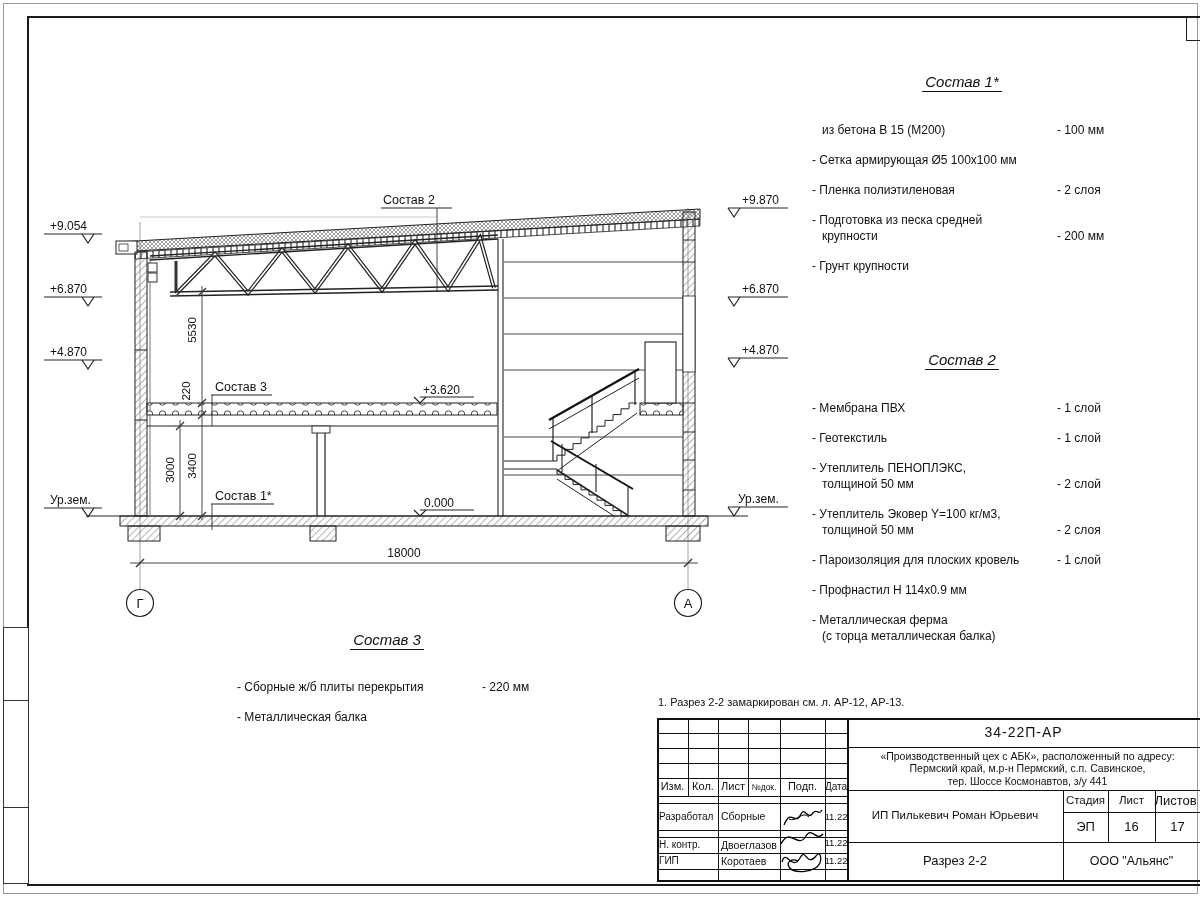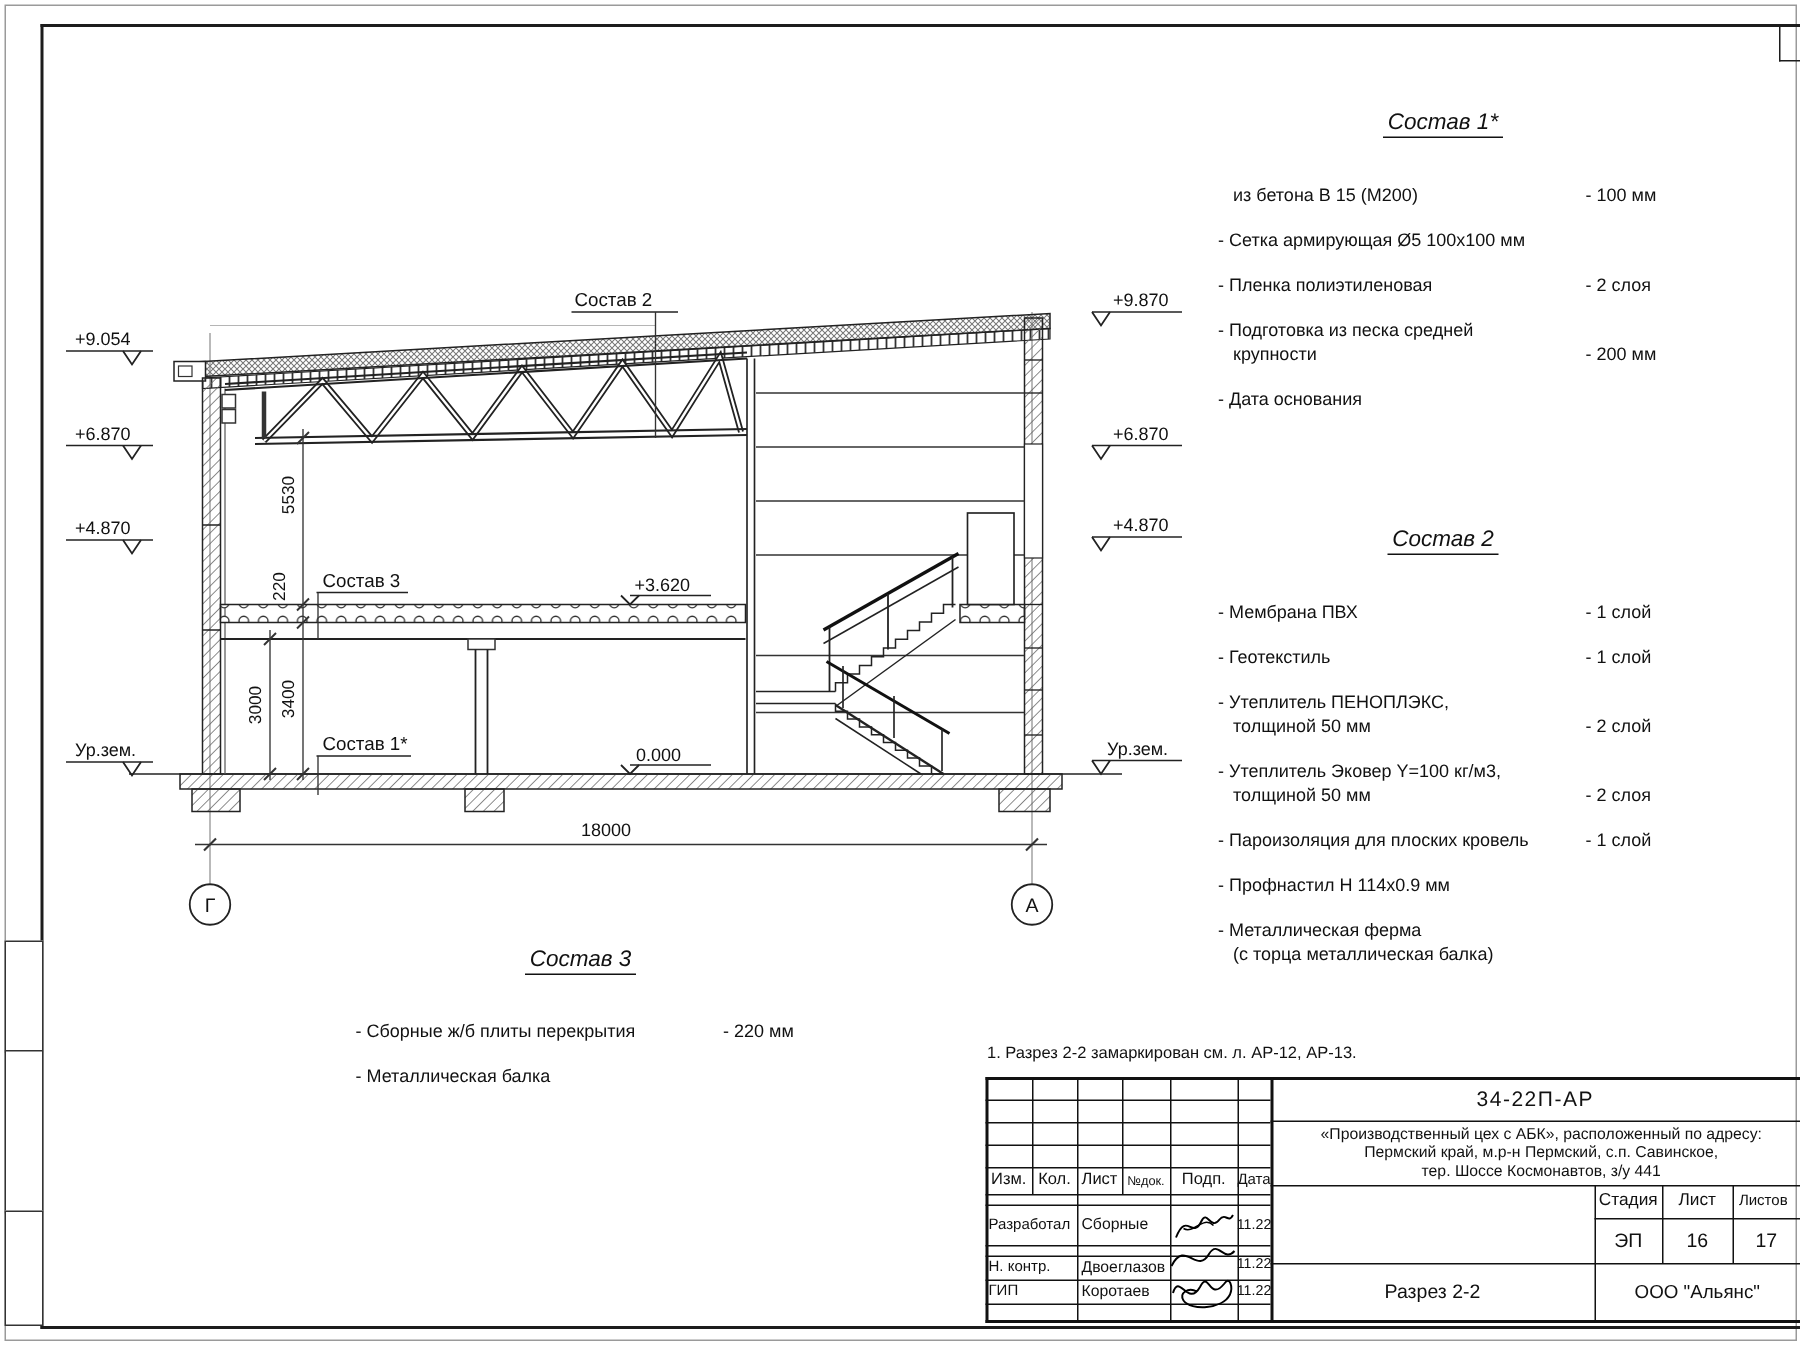--- a/index.html
+++ b/index.html
@@ -270,21 +270,21 @@
       <div class="l1">- Пленка полиэтиленовая</div>
 
       <span class="val">-  2 слоя</span>
       </div>
     <div class="it">
       <div class="l1">- Подготовка из песка средней</div>
       <div class="l2">крупности</div>
       <span class="val">- 200 мм</span>
       </div>
     <div class="it">
-      <div class="l1">- Дата основания</div>
+      <div class="l1">- Грунт крупности</div>
 
       <span class="val"></span>
       </div>
   </div>
 </div>
 
 <div class="list" style="left:812px;top:352px">
   <div class="lh"><span class="lht">Состав 2</span></div>
   <div class="items" style="">
     <div class="it">
@@ -400,21 +400,22 @@
     <path d="M5,16 C14,-2 22,22 30,8 C36,-2 40,14 47,6" fill="none" stroke="#000" stroke-width="1.3"></path>
     <path d="M6,34 C10,20 16,44 24,30 C30,18 30,40 40,28 C44,22 46,30 44,35 C39,45 18,46 13,39 C10,34 16,30 22,33" fill="none" stroke="#000" stroke-width="1.3"></path>
   </svg>
 
   <div class="tc" style="left:190px;top:0;width:353px;height:29px;font-size:14px;letter-spacing:1px">34-22П-АР</div>
   <div class="tc" style="left:190px;top:29px;width:361px;height:43px;font-size:10.5px;flex-direction:column">
     <div>«Производственный цех с АБК», расположенный по адресу:</div>
     <div>Пермский край, м.р-н Пермский, с.п. Савинское,</div>
     <div>тер. Шоссе Космонавтов, з/у 441</div>
   </div>
+  <div class="tc" style="left:190px;top:72px;width:216px;height:52px;font-size:11.5px">ИП Пилькевич Роман Юрьевич</div>
   <div class="tc" style="left:406px;top:72px;width:45px;height:22px;font-size:11.5px">Стадия</div>
   <div class="tc" style="left:451px;top:72px;width:47px;height:22px;font-size:11.5px">Лист</div>
-  <div class="tc" style="left:498px;top:72px;width:41px;height:22px;font-size:10px">Листов</div>
+  <div class="tc" style="left:498px;top:72px;width:41px;height:22px;font-size:13px">Листов</div>
   <div class="tc" style="left:406px;top:94px;width:45px;height:30px;font-size:13px">ЭП</div>
   <div class="tc" style="left:451px;top:94px;width:47px;height:30px;font-size:13px">16</div>
   <div class="tc" style="left:498px;top:94px;width:45px;height:30px;font-size:13px">17</div>
   <div class="tc" style="left:190px;top:124px;width:216px;height:38px;font-size:13px">Разрез 2-2</div>
   <div class="tc" style="left:406px;top:124px;width:137px;height:38px;font-size:12.5px">ООО "Альянс"</div>
 </div>
 
 </body></html>

